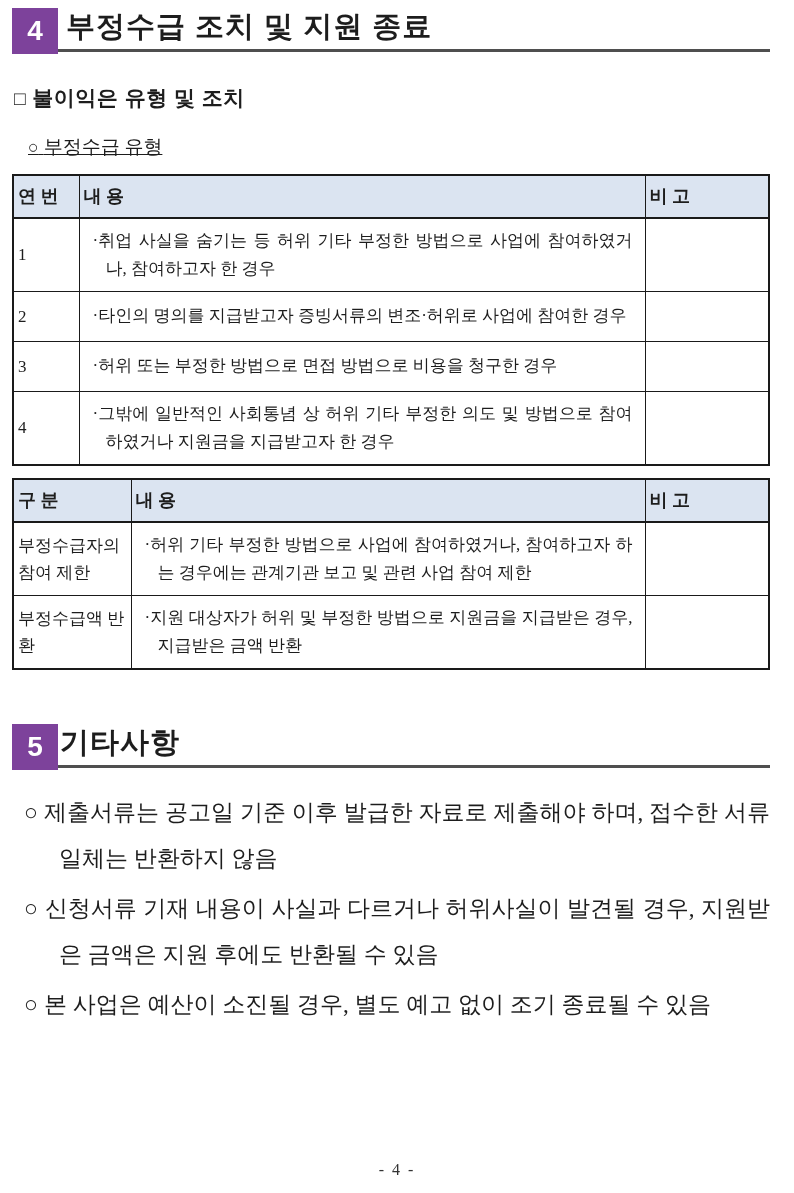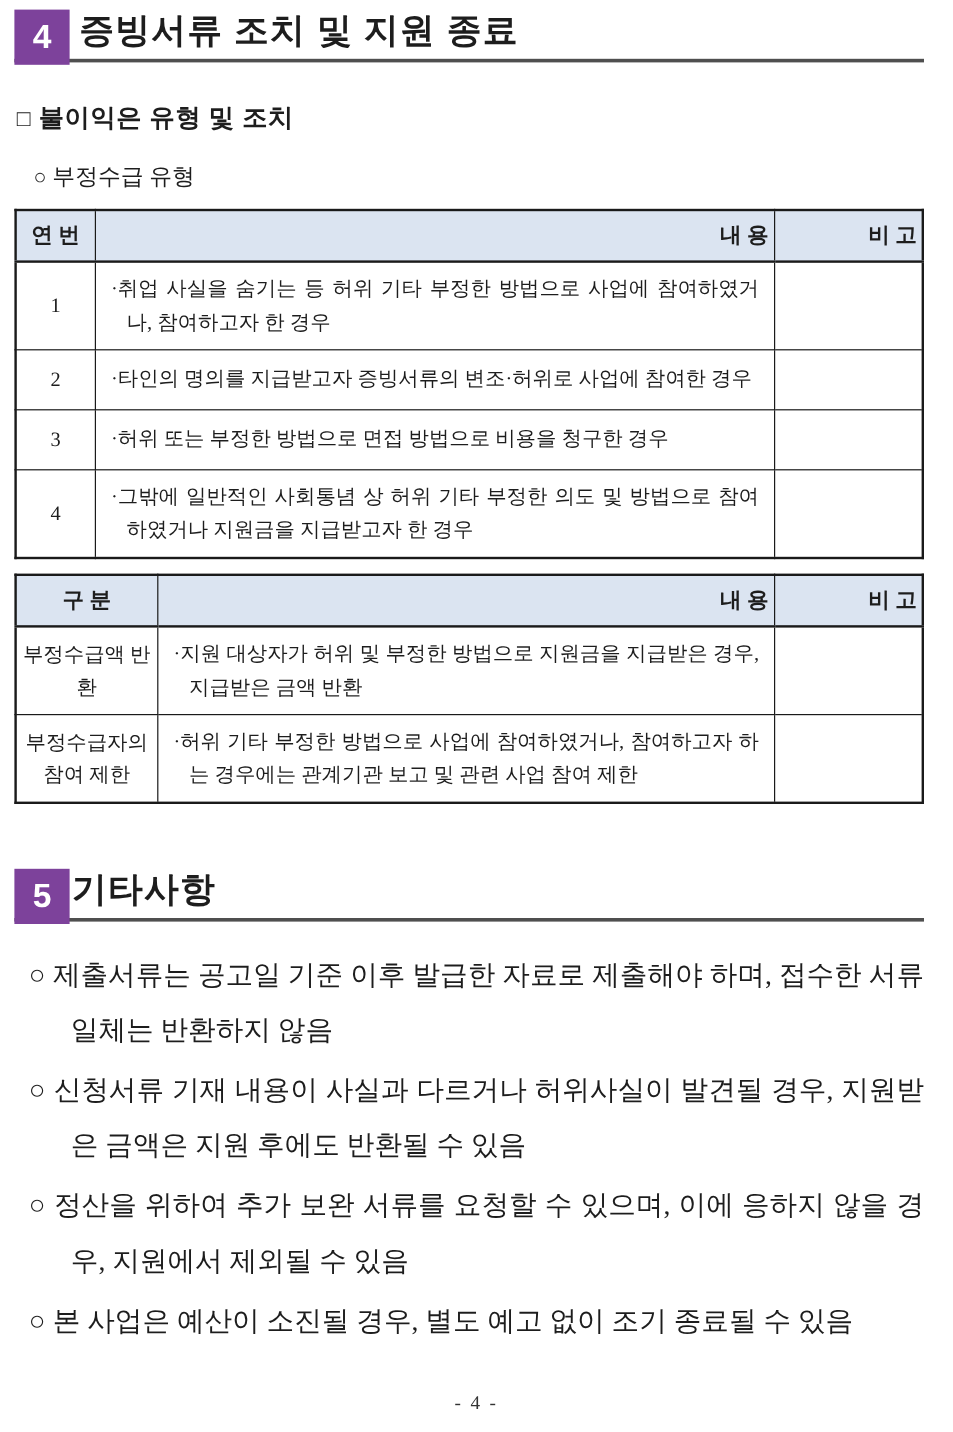--- a/index.html
+++ b/index.html
@@ -53,44 +53,44 @@
     font-family:"Liberation Sans", sans-serif;
     font-weight:bold;
     font-size:21px;
     margin:32px 0 0 2px;
     letter-spacing:0.5px;
   }
   .h-box .marker{font-weight:normal;font-size:19px;}
   .h-circle{
     font-size:19px;
     margin:22px 0 14px 16px;
+    text-decoration:underline;
   }
   .h-circle .marker{font-size:18px;}
   
   table{
     width:100%;
     border-collapse:collapse;
     border:2px solid #1a1a1a;
     margin-top:12px;
     font-size:17px;
   }
   td{
     border:1px solid #1a1a1a;
     vertical-align:middle;
   }
   thead td{
     background:var(--table-header-bg);
     border-bottom:2.5px solid #1a1a1a;
     font-weight:bold;
     font-size:18px;
-    text-align:right;
+    text-align:left;
     padding:8px 4px;
   }
   td.c-key{
-    text-align:center;
     padding:6px 4px;
     line-height:1.6;
     font-family:Liberation Serif, serif;
   }
   td.c-content{
     padding:8px 12px 8px 26px;
     text-indent:-13px;
     line-height:1.65;
     text-align:justify;
   }
@@ -120,21 +120,21 @@
     color:#333;
   }
 </style>
 </head>
 <body>
 
 <div class="page">
 
   <div class="sec-header">
     <div class="sec-num">4</div>
-    <h1 class="sec-title">증빙서류 조치 및 지원 종료</h1>
+    <h1 class="sec-title">부정수급 조치 및 지원 종료</h1>
   </div>
 
   <div class="h-box">
     <span class="marker">□</span>
     <span>불이익은 유형 및 조치</span>
   </div>
 
   <div class="h-circle">
     <span class="marker">○</span>
     <span>부정수급 유형</span>
@@ -176,48 +176,45 @@
   <table id="table2">
     <thead>
       <tr>
         <td class="c-key">구 분</td>
         <td>내 용</td>
         <td class="c-note">비 고</td>
       </tr>
     </thead>
     <tbody>
       <tr>
+        <td class="c-key">부정수급자의 참여 제한</td>
+        <td class="c-content">·허위 기타 부정한 방법으로 사업에 참여하였거나, 참여하고자 하는 경우에는 관계기관 보고 및 관련 사업 참여 제한</td>
+        <td class="c-note"></td>
+      </tr>
+      <tr>
         <td class="c-key">부정수급액 반환</td>
         <td class="c-content">·지원 대상자가 허위 및 부정한 방법으로 지원금을 지급받은 경우, 지급받은 금액 반환</td>
-        <td class="c-note"></td>
-      </tr>
-      <tr>
-        <td class="c-key">부정수급자의 참여 제한</td>
-        <td class="c-content">·허위 기타 부정한 방법으로 사업에 참여하였거나, 참여하고자 하는 경우에는 관계기관 보고 및 관련 사업 참여 제한</td>
         <td class="c-note"></td>
       </tr>
     </tbody>
   </table>
 
   <div class="sec-header sec5">
     <div class="sec-num">5</div>
     <h1 class="sec-title">기타사항</h1>
   </div>
 
   <div class="bullets">
     <p class="bullet">
       <span class="marker">○</span><span>제출서류는 공고일 기준 이후 발급한 자료로 제출해야 하며, 접수한 서류 일체는 반환하지 않음</span>
     </p>
     <p class="bullet">
       <span class="marker">○</span><span>신청서류 기재 내용이 사실과 다르거나 허위사실이 발견될 경우, 지원받은 금액은 지원 후에도 반환될 수 있음</span>
     </p>
     <p class="bullet">
-      <span class="marker">○</span><span>정산을 위하여 추가 보완 서류를 요청할 수 있으며, 이에 응하지 않을 경우, 지원에서 제외될 수 있음</span>
-    </p>
-    <p class="bullet">
       <span class="marker">○</span><span>본 사업은 예산이 소진될 경우, 별도 예고 없이 조기 종료될 수 있음</span>
     </p>
 
   </div>
 
   <div class="footer">- 4 -</div>
 
 </div>
 
 </body></html>

